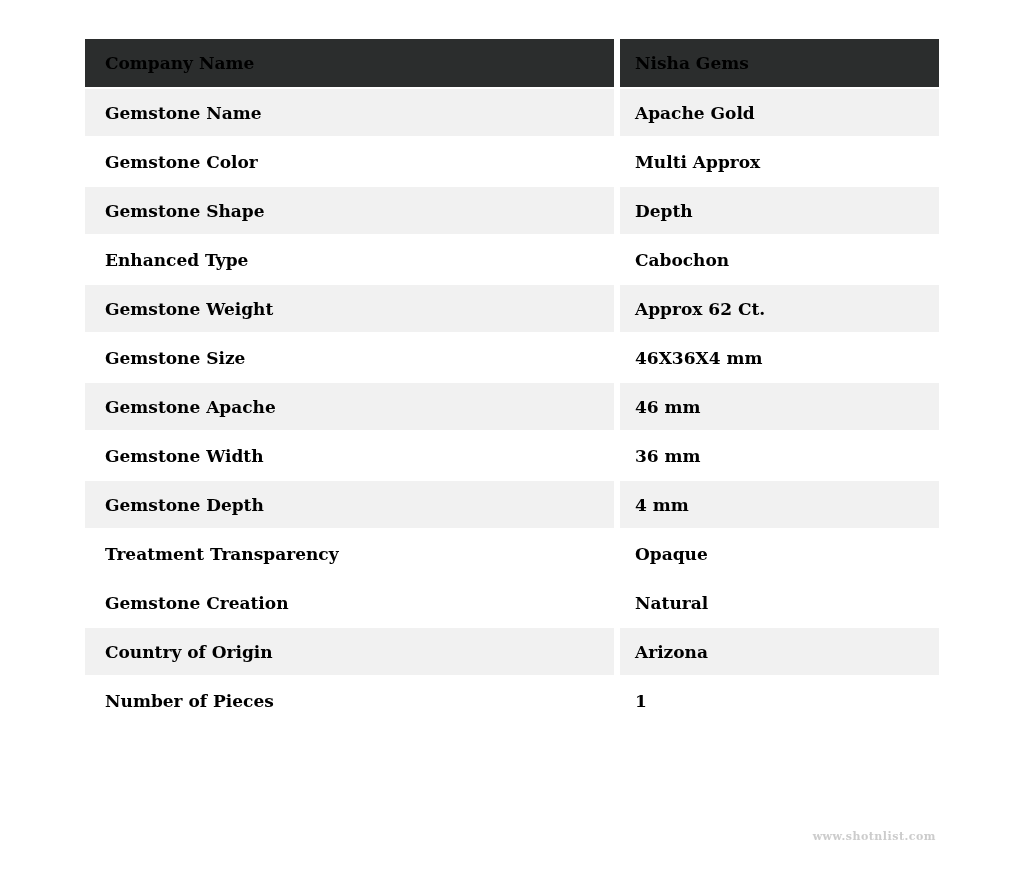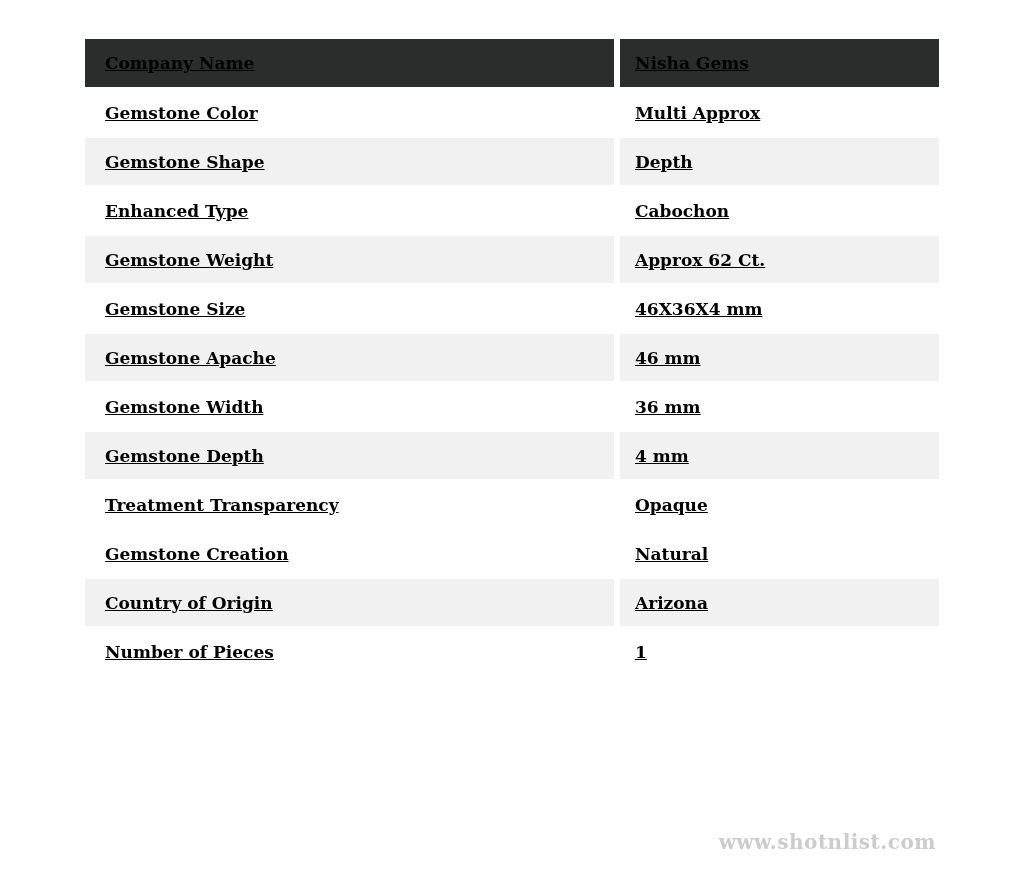--- a/index.html
+++ b/index.html
@@ -24,21 +24,20 @@
     background: var(--page-bg);
     overflow: hidden;
   }
   table.spec-table {
     position: absolute;
     left: 85px;
     top: 39px;
     width: 854px;
     border-collapse: collapse;
     table-layout: fixed;
-    text-decoration: underline;
   }
   .spec-table th,
   .spec-table td {
     height: 49px;
     padding: 0 10px 0 20px;
     font-size: 17px;
     font-weight: bold;
     color: var(--text-color);
     text-align: left;
     vertical-align: middle;
@@ -61,39 +60,43 @@
   .spec-table tbody td {
     background: var(--row-bg);
   }
   .spec-table tbody tr.alt td {
     background: var(--row-alt-bg);
   }
   .watermark {
     position: absolute;
     top: 830px;
     right: 88px;
-    font-size: 20px;
+    font-size: 11px;
     font-weight: bold;
     letter-spacing: 0.5px;
     color: var(--watermark-color);
   }
 </style>
 </head>
 <body>
 
 <div class="page">
 
   <table class="spec-table">
     <thead>
       <tr>
         <th>Company Name</th>
         <th>Nisha Gems</th>
       </tr>
     </thead>
     <tbody id="spec-rows">
+        <tr class="alt">
+          <td>Gemstone Name</td>
+          <td>Apache Gold</td>
+        </tr>
         <tr>
           <td>Gemstone Color</td>
           <td>Multi Approx</td>
         </tr>
         <tr class="alt">
           <td>Gemstone Shape</td>
           <td>Depth</td>
         </tr>
         <tr>
           <td>Enhanced Type</td>

